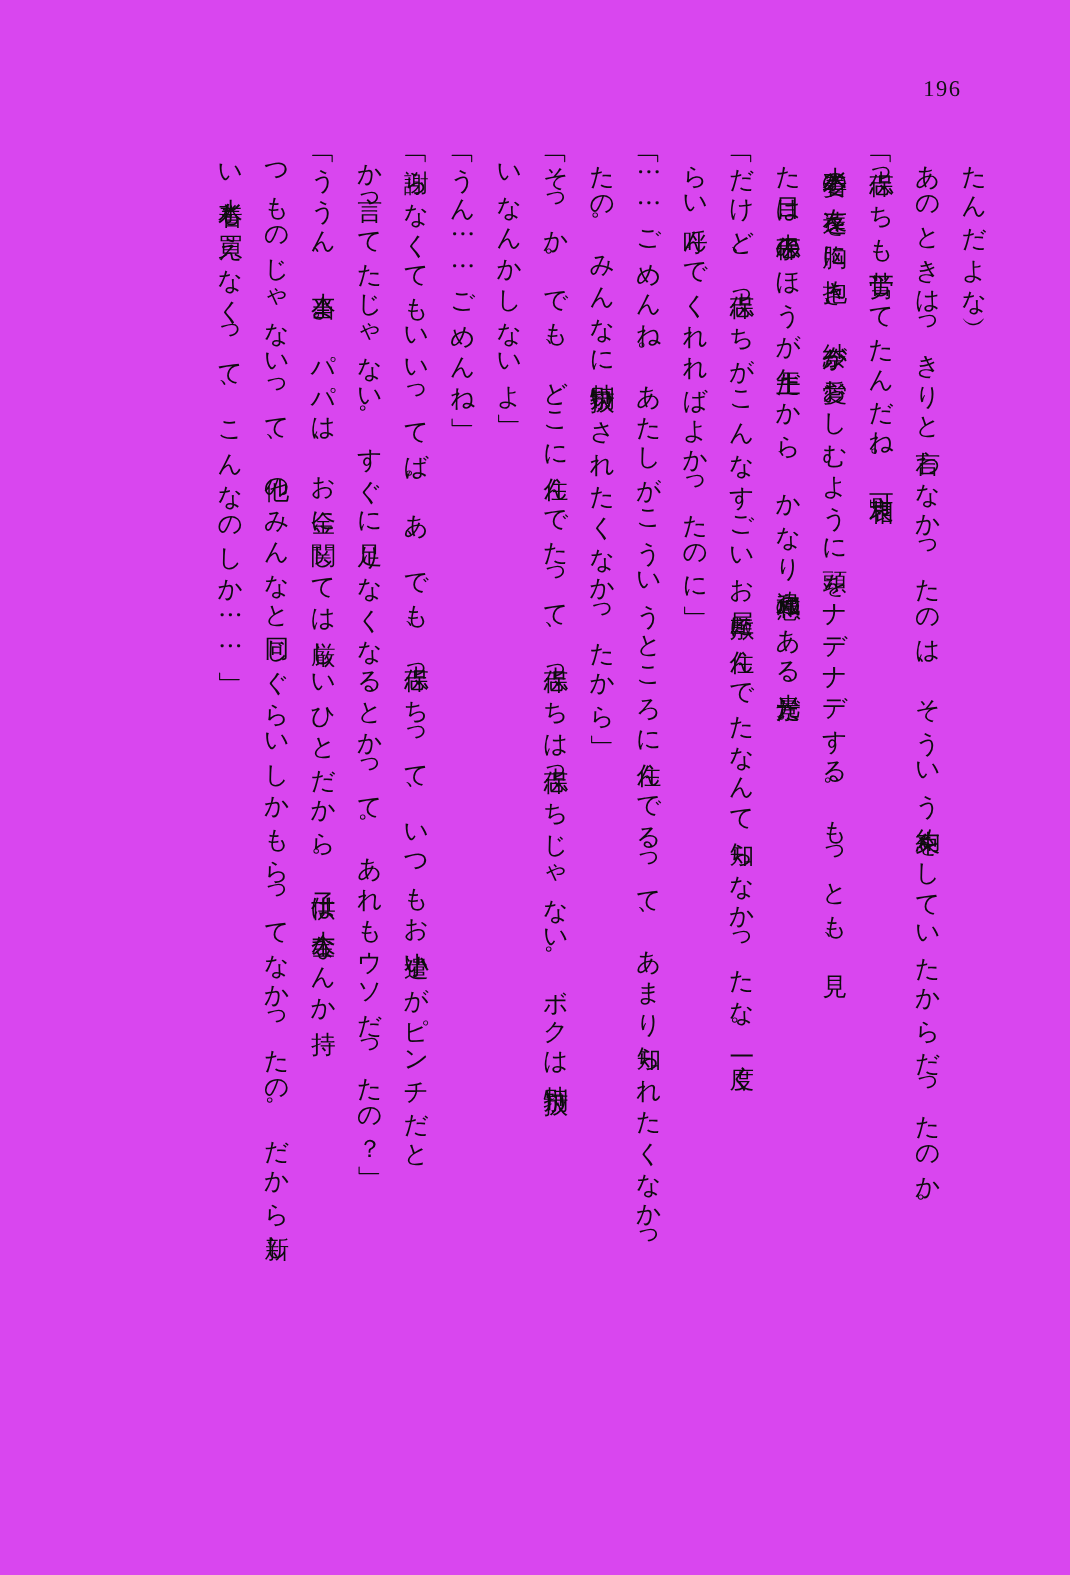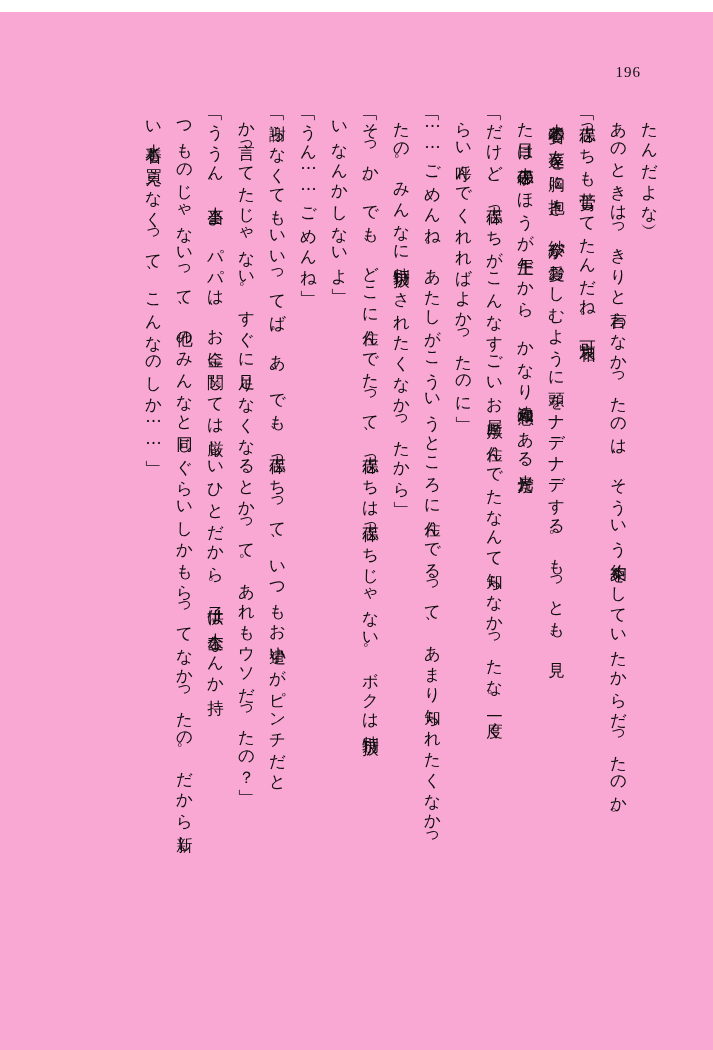--- a/index.html
+++ b/index.html
@@ -11,22 +11,21 @@
     width: 713px;
     height: 1050px;
     font-family: "Liberation Serif", "DejaVu Serif", serif;
     color: #111111;
     position: relative;
     overflow: hidden;
   }
   #page {
     position: absolute;
     inset: 0;
-    background: #f9a8d4;
-    margin-top: 12px;
+    background: #d946ef;
   }
   #page-number {
     position: absolute;
     top: 52px;
     right: 72px;
     font-size: 15px;
     letter-spacing: 1px;
     color: #111;
     font-family: "Liberation Serif", "DejaVu Serif", serif;
   }

